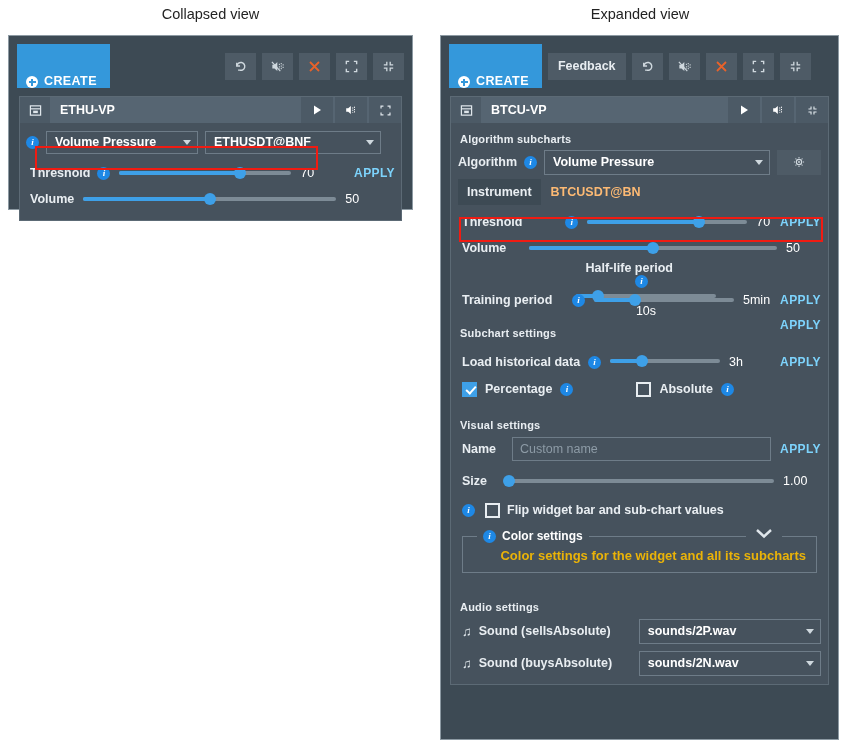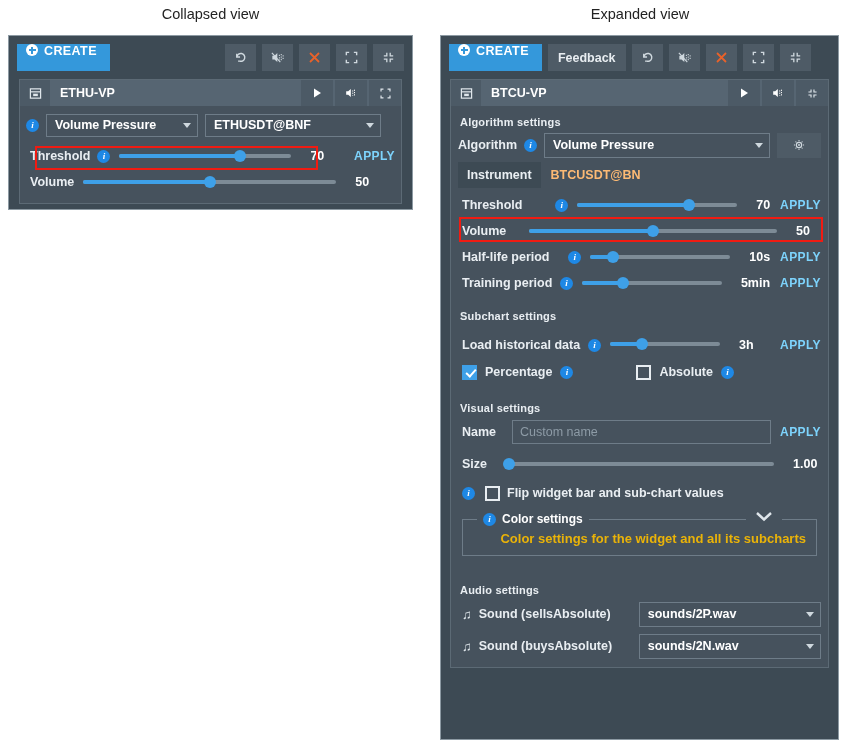--- a/index.html
+++ b/index.html
@@ -32,22 +32,22 @@
 
   
   .toolbar {
     display: flex; align-items: center;
     padding: 8px 8px 0 8px;
     gap: 6px;
   }
   .btn-create {
     background: #3498db; color: #fff;
     font-size: 12.5px; font-weight: bold; letter-spacing: .4px;
-    height: 27px; padding: 0 13px 0 9px;
-    display: flex; align-items: flex-start; gap: 6px;
+    height: 44px; padding: 0 13px 0 9px;
+    display: flex; align-items: flex-end; gap: 6px;
     border: none; cursor: pointer;
     font-family: "Liberation Sans", sans-serif;
   }
   .plus-circle {
     width: 12px; height: 12px; border-radius: 50%;
     background: #fff; position: relative; flex: none;
   }
   .plus-circle::before, .plus-circle::after {
     content:""; position:absolute; background:#3498db;
   }
@@ -149,22 +149,22 @@
   .track-fill {
     position:absolute; left:0; top:6px; height:4px;
     background:#3ea0e8; border-radius:2px;
   }
   .thumb {
     position:absolute; top:2px; width:12px; height:12px;
     background:#3ea0e8; border-radius:50%;
     transform: translateX(-6px);
   }
   .val {
-    font-size:12.5px; font-weight:bold; color:#ffffff;
-    margin-left: 19px; white-space:nowrap;
+    font-size:12.5px; font-weight:normal; color:#ffffff;
+    margin-left: 9px; white-space:nowrap;
   }
   .apply {
     font-size:12px; font-weight:bold; color:#7dd3fc;
     letter-spacing:.4px; cursor:pointer; margin-left:auto;
     padding-left: 10px;
   }
 
   
   .hl {
     position:absolute; border: 2px solid #f01b12; pointer-events:none;
@@ -402,21 +402,21 @@
         </div>
         <div class="head-btn">
           <svg width="13" height="13" viewBox="0 0 16 16">
             <path d="M6.2 3 V6.2 H3 M13 6.2 H9.8 V3 M9.8 13 V9.8 H13 M3 9.8 H6.2 V13" fill="none" stroke="#dfe6eb" stroke-width="1.4"></path>
           </svg>
         </div>
       </div>
 
       <div class="card-body">
 
-        <div class="section-title">Algorithm settings</div>
+        <div class="section-title">Algorithm subcharts</div>
 
         <div class="row" style="gap:7px; margin-bottom:4px;">
           <span class="lbl">Algorithm</span>
           <span class="info"></span>
           <div class="sel" style="flex:1; height:25px;">
             <span class="v">Volume Pressure</span>
             <span class="caret"></span>
           </div>
           <div class="tbtn" style="width:44px;height:25px;">
             <svg width="14" height="14" viewBox="0 0 16 16">
@@ -448,21 +448,21 @@
         <div class="row" style="padding-left:4px;">
           <span class="lbl" style="width:63px;">Volume</span>
           <div class="slider" style="width:248px; margin-left:4px;">
             <div class="track-bg"></div>
             <div class="track-fill" id="e-s1-fill" style="width: 50%;"></div>
             <div class="thumb" id="e-s1-thumb" style="left: 50%;"></div>
           </div>
           <span class="val">50</span>
         </div>
 
-        <div class="row" style="padding-left:4px;">
+        <div class="row" style="padding-left:4px;flex-direction:column;">
           <span class="lbl" style="width:112px;">Half-life period</span>
           <span class="info"></span>
           <div class="slider" style="width:140px; margin-left:9px;">
             <div class="track-bg"></div>
             <div class="track-fill" id="e-s2-fill" style="width: 16%;"></div>
             <div class="thumb" id="e-s2-thumb" style="left: 16%;"></div>
           </div>
           <span class="val">10s</span>
           <span class="apply">APPLY</span>
         </div>

